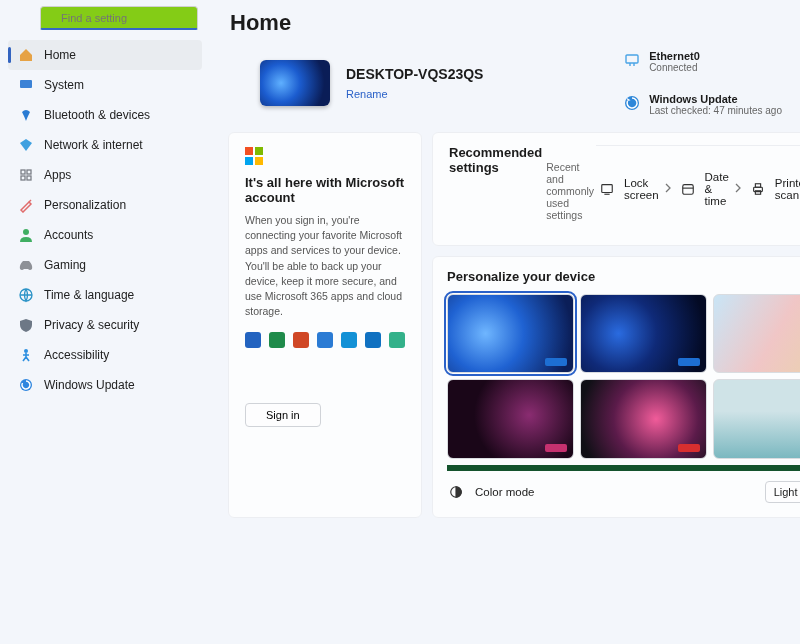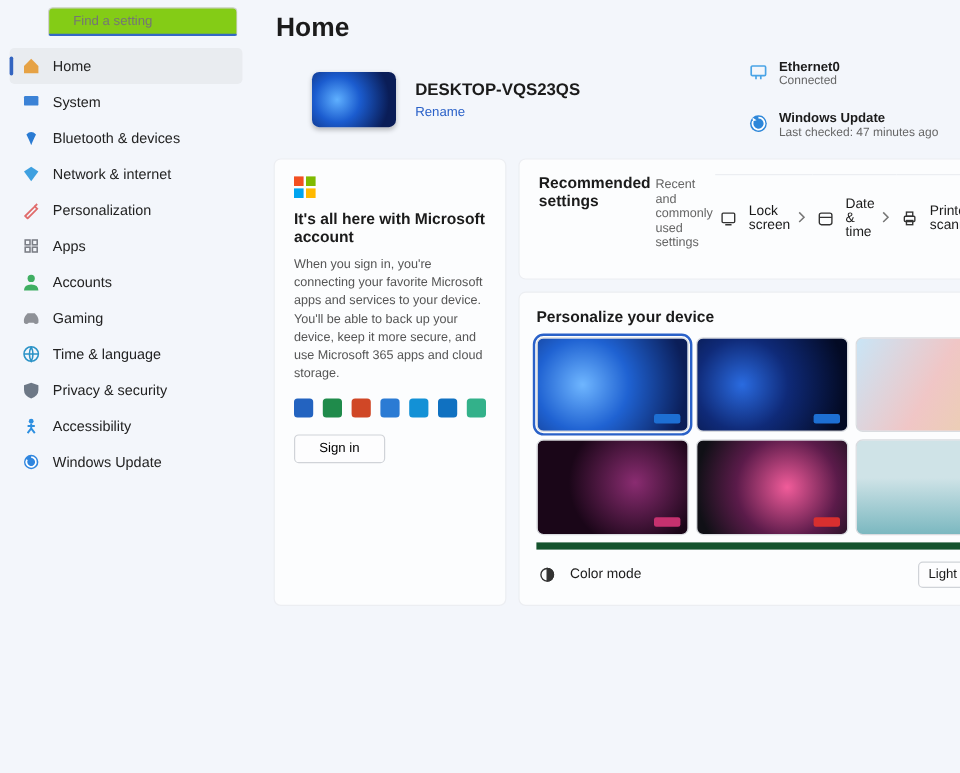--- a/index.html
+++ b/index.html
@@ -105,24 +105,24 @@
   .ms-logo span:nth-child(1){background:#f25022}
   .ms-logo span:nth-child(2){background:#7fba00}
   .ms-logo span:nth-child(3){background:#00a4ef}
   .ms-logo span:nth-child(4){background:#ffb900}
   .card-left h3{ font-size:13px; font-weight:600; margin-bottom:8px;}
   .card-left p{ font-size:10.5px; color:#555; line-height:1.45; margin-bottom:12px;}
   .app-icons{ display:flex; gap:8px; margin-bottom:14px;}
   .app-icons .ai{ width:16px; height:16px; border-radius:3px; }
   .signin-btn{
     border:1px solid #d0d3d8; background:#fdfdfe; border-radius:4px;
-    padding:5px 20px; font-size:11px;
+    padding:5px 20px; font-size:11px;margin-top:41px;
   }
   .card-right h3{ font-size:13px; font-weight:600; margin:0 2px 2px 2px;}
-  .card-right .sub{ font-size:10.5px; color:#666; margin:3px 2px 10px 2px;}
+  .card-right .sub{ font-size:10.5px; color:#666; margin:16px 2px 10px 2px;}
   .q-row{
     display:flex; align-items:center;
     padding:10px 4px;
     border-top:1px solid #eceef2;
     font-size:11.5px;
   }
   .q-row .qic{ width:18px; display:flex; justify-content:center; margin-right:10px; color:#444;}
   .q-row .chev{ margin-left:auto; color:#777; }
   .card-personalize{
     margin-top:10px;
@@ -197,37 +197,37 @@
           <div class="nav-item">
             <span class="ic">
               <svg width="16" height="16" viewBox="0 0 16 16" fill="#3ea0e0">
                 <path d="M8 2 L14 6 L8 14 L2 6 Z"></path>
               </svg>
             </span>
             <span>Network &amp; internet</span>
           </div>
           <div class="nav-item">
             <span class="ic">
-              <svg width="16" height="16" viewBox="0 0 16 16" fill="none" stroke="#e06c6c" stroke-width="1.5">
-                <path d="M3 13 L11 5 L13 7 L5 15 Z"></path>
-                <path d="M11 5 L13 3"></path>
-              </svg>
-            </span>
-            <span>Personalization</span>
-          </div>
-          <div class="nav-item">
-            <span class="ic">
               <svg width="16" height="16" viewBox="0 0 16 16" fill="none" stroke="#7a7e86" stroke-width="1.3">
                 <rect x="3" y="3" width="4" height="4"></rect>
                 <rect x="9" y="3" width="4" height="4"></rect>
                 <rect x="3" y="9" width="4" height="4"></rect>
                 <rect x="9" y="9" width="4" height="4"></rect>
               </svg>
             </span>
             <span>Apps</span>
+          </div>
+          <div class="nav-item">
+            <span class="ic">
+              <svg width="16" height="16" viewBox="0 0 16 16" fill="none" stroke="#e06c6c" stroke-width="1.5">
+                <path d="M3 13 L11 5 L13 7 L5 15 Z"></path>
+                <path d="M11 5 L13 3"></path>
+              </svg>
+            </span>
+            <span>Personalization</span>
           </div>
           <div class="nav-item">
             <span class="ic">
               <svg width="16" height="16" viewBox="0 0 16 16" fill="#3fae62">
                 <circle cx="8" cy="5" r="3"></circle>
                 <path d="M2 15 Q2 10 8 10 Q14 10 14 15 Z"></path>
               </svg>
             </span>
             <span>Accounts</span>
           </div>

